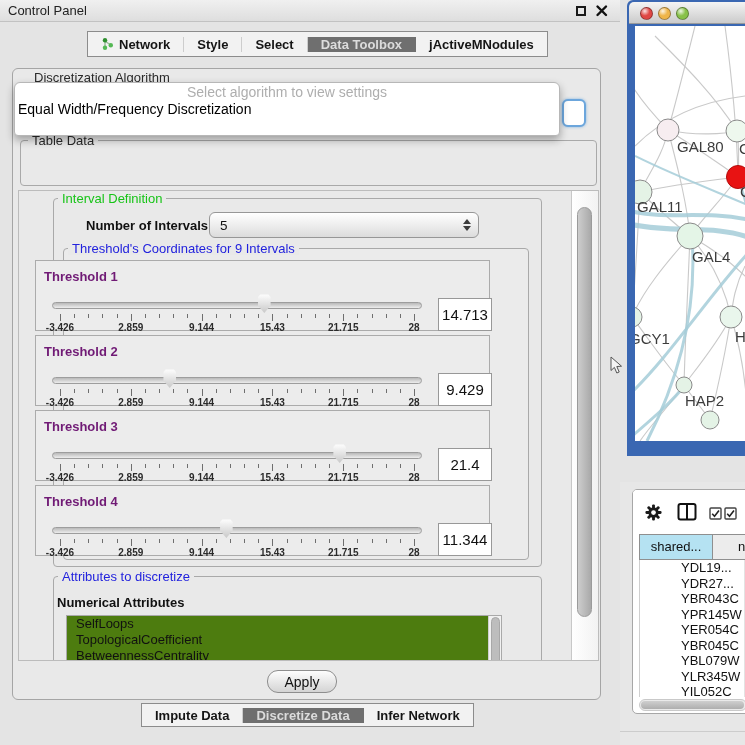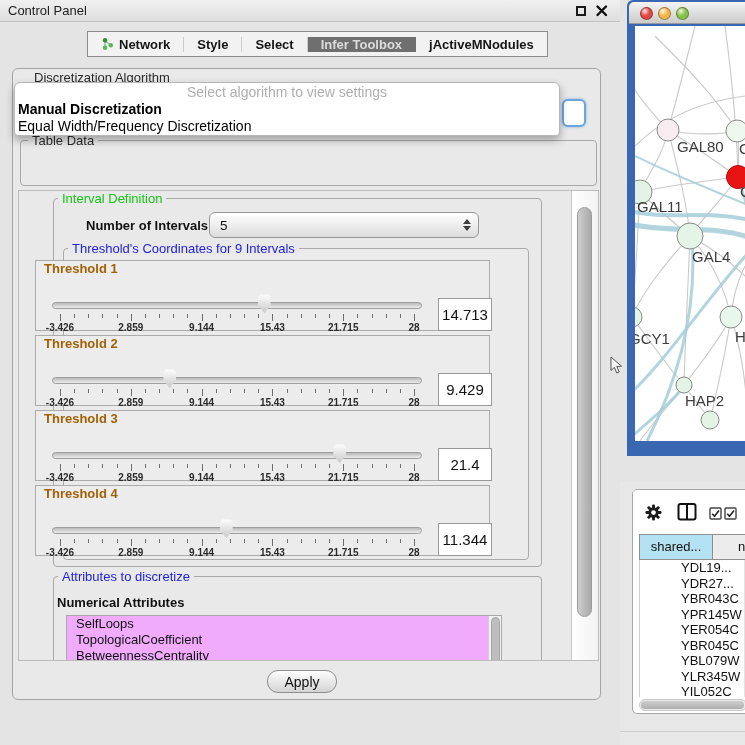--- a/index.html
+++ b/index.html
@@ -49,37 +49,37 @@
   
   .scrollview { position:absolute; left:18px; top:190px; width:581px; height:471px;
     border:1px solid #bcbcbc; background:#e9e9e9; overflow:hidden; }
   .vscroll { position:absolute; right:0; top:0; width:27px; height:100%;
     background:linear-gradient(90deg,#ffffff,#f2f2f2); border-left:1px solid #c8c8c8; }
   .vscroll .thumb { position:absolute; left:5px; top:16px; width:15px; height:410px;
     border-radius:8px; background:linear-gradient(90deg,#cdcdcd,#a9a9a9); border:1px solid #9b9b9b; }
   
   .thr-row { position:absolute; left:16px; width:455px; height:71px;
     border:1px solid #ababab; background:#ececec; }
-  .thr-row .lbl { position:absolute; left:8px; top:0; font-size:13px; font-weight:bold; color:#a16207; }
+  .thr-row .lbl { position:absolute; left:8px; top:8px; font-size:13px; font-weight:bold; color:#701a75; }
   .track { position:absolute; left:16px; top:41px; width:370px; height:7px;
     border:1px solid #9d9d9d; border-radius:4px; background:linear-gradient(#b9b9b9,#ededed); }
   .thumbp { position:absolute; top:33px; width:15px; height:19px;
     background:linear-gradient(#fefefe,#c9c9c9);
     clip-path:polygon(50% 100%, 8% 60%, 8% 16%, 22% 3%, 78% 3%, 92% 16%, 92% 60%);
     filter:drop-shadow(0 0 1px #777); }
   .tick { position:absolute; top:53px; width:1px; height:4px; background:#6e6e6e; }
   .tick.major { height:7px; }
   .ticklabel { position:absolute; top:61px; width:44px; text-align:center;
     font-size:10px; font-weight:bold; color:#2b2b2b; }
   .valbox { position:absolute; left:402px; top:37px; width:54px; height:33px;
     background:#fff; border:1px solid #989898; font-size:15px; color:#111;
     display:flex; align-items:center; justify-content:center; }
   
   .attr-list { position:absolute; left:13px; top:40px; width:436px; height:60px;
-    background:#f0abfc; border:1px solid #a9a9a9; overflow:hidden; }
+    background:#4d7c0f; border:1px solid #a9a9a9; overflow:hidden; }
   .attr-list .item { height:16px; line-height:16px; padding-left:9px; font-size:13px; color:#111; }
   .attr-vscroll { position:absolute; right:0; top:0; width:13px; height:100%;
     background:#f1f1f1; border-left:1px solid #cfcfcf; }
   .attr-vscroll .thumb { position:absolute; left:2px; top:1px; width:9px; height:58px;
     border-radius:5px; background:#bdbdbd; border:1px solid #a8a8a8; }
   
   .apply-btn { position:absolute; left:267px; top:670px; width:70px; height:23px;
     background:linear-gradient(#fdfdfd,#d4d4d4); border:1px solid #8e8e8e; border-radius:11px;
     font-size:14px; color:#111; display:flex; align-items:center; justify-content:center; }
   
@@ -142,35 +142,34 @@
         </svg>
         <span>Network</span>
       </div>
       <div class="tab">
         <span>Style</span>
       </div>
       <div class="tab">
         <span>Select</span>
       </div>
       <div class="tab sel">
-        <span>Infer Toolbox</span>
+        <span>Data Toolbox</span>
       </div>
       <div class="tab">
         <span>jActiveMNodules</span>
       </div>
     </div>
 
   <div class="outer-panel"></div>
 
   <div class="grouptitle g-dark" style="left:30px; top:71px; z-index:3;">Discretization Algorithm</div>
   <div class="focus-combo"></div>
 
   <div class="popup">
     <div class="hint">Select algorithm to view settings</div>
-    <div class="opt b">Manual Discretization</div>
     <div class="opt">Equal Width/Frequency Discretization</div>
   </div>
 
   <div class="groupbox" style="left:20px; top:140px; width:577px; height:46px;"></div>
   <div class="grouptitle g-dark" style="left:28px; top:134px;">Table Data</div>
 
   <div class="scrollview">
 
     <div class="groupbox" style="left:34px; top:7px; width:489px; height:369px;"></div>
     <div class="grouptitle g-green" style="left:39px; top:1px;">Interval Definition</div>
@@ -355,20 +354,31 @@
         </div>
     </div>
 
     <div class="vscroll">
         <div class="thumb"></div>
       </div>
   </div>
 
   <div class="apply-btn">Apply</div>
 
+  <div class="tabstrip" id="bottom-tabs">
+      <div class="tab">
+        <span>Impute Data</span>
+      </div>
+      <div class="tab sel">
+        <span>Discretize Data</span>
+      </div>
+      <div class="tab">
+        <span>Infer Network</span>
+      </div>
+    </div>
 
   <div class="net-window">
     <div class="net-titlebar">
       <div class="light" style="left:11px; background-color:#df4744;"></div>
       <div class="light" style="left:29px; background-color:#efb549;"></div>
       <div class="light" style="left:47px; background-color:#88c149;"></div>
     </div>
     <div class="net-canvas">
       <svg id="net-svg" width="110" height="415">
           <path d="M33,104 C55,118 85,138 103,151" fill="none" stroke="#c9c9c9" stroke-width="1.1"></path>

